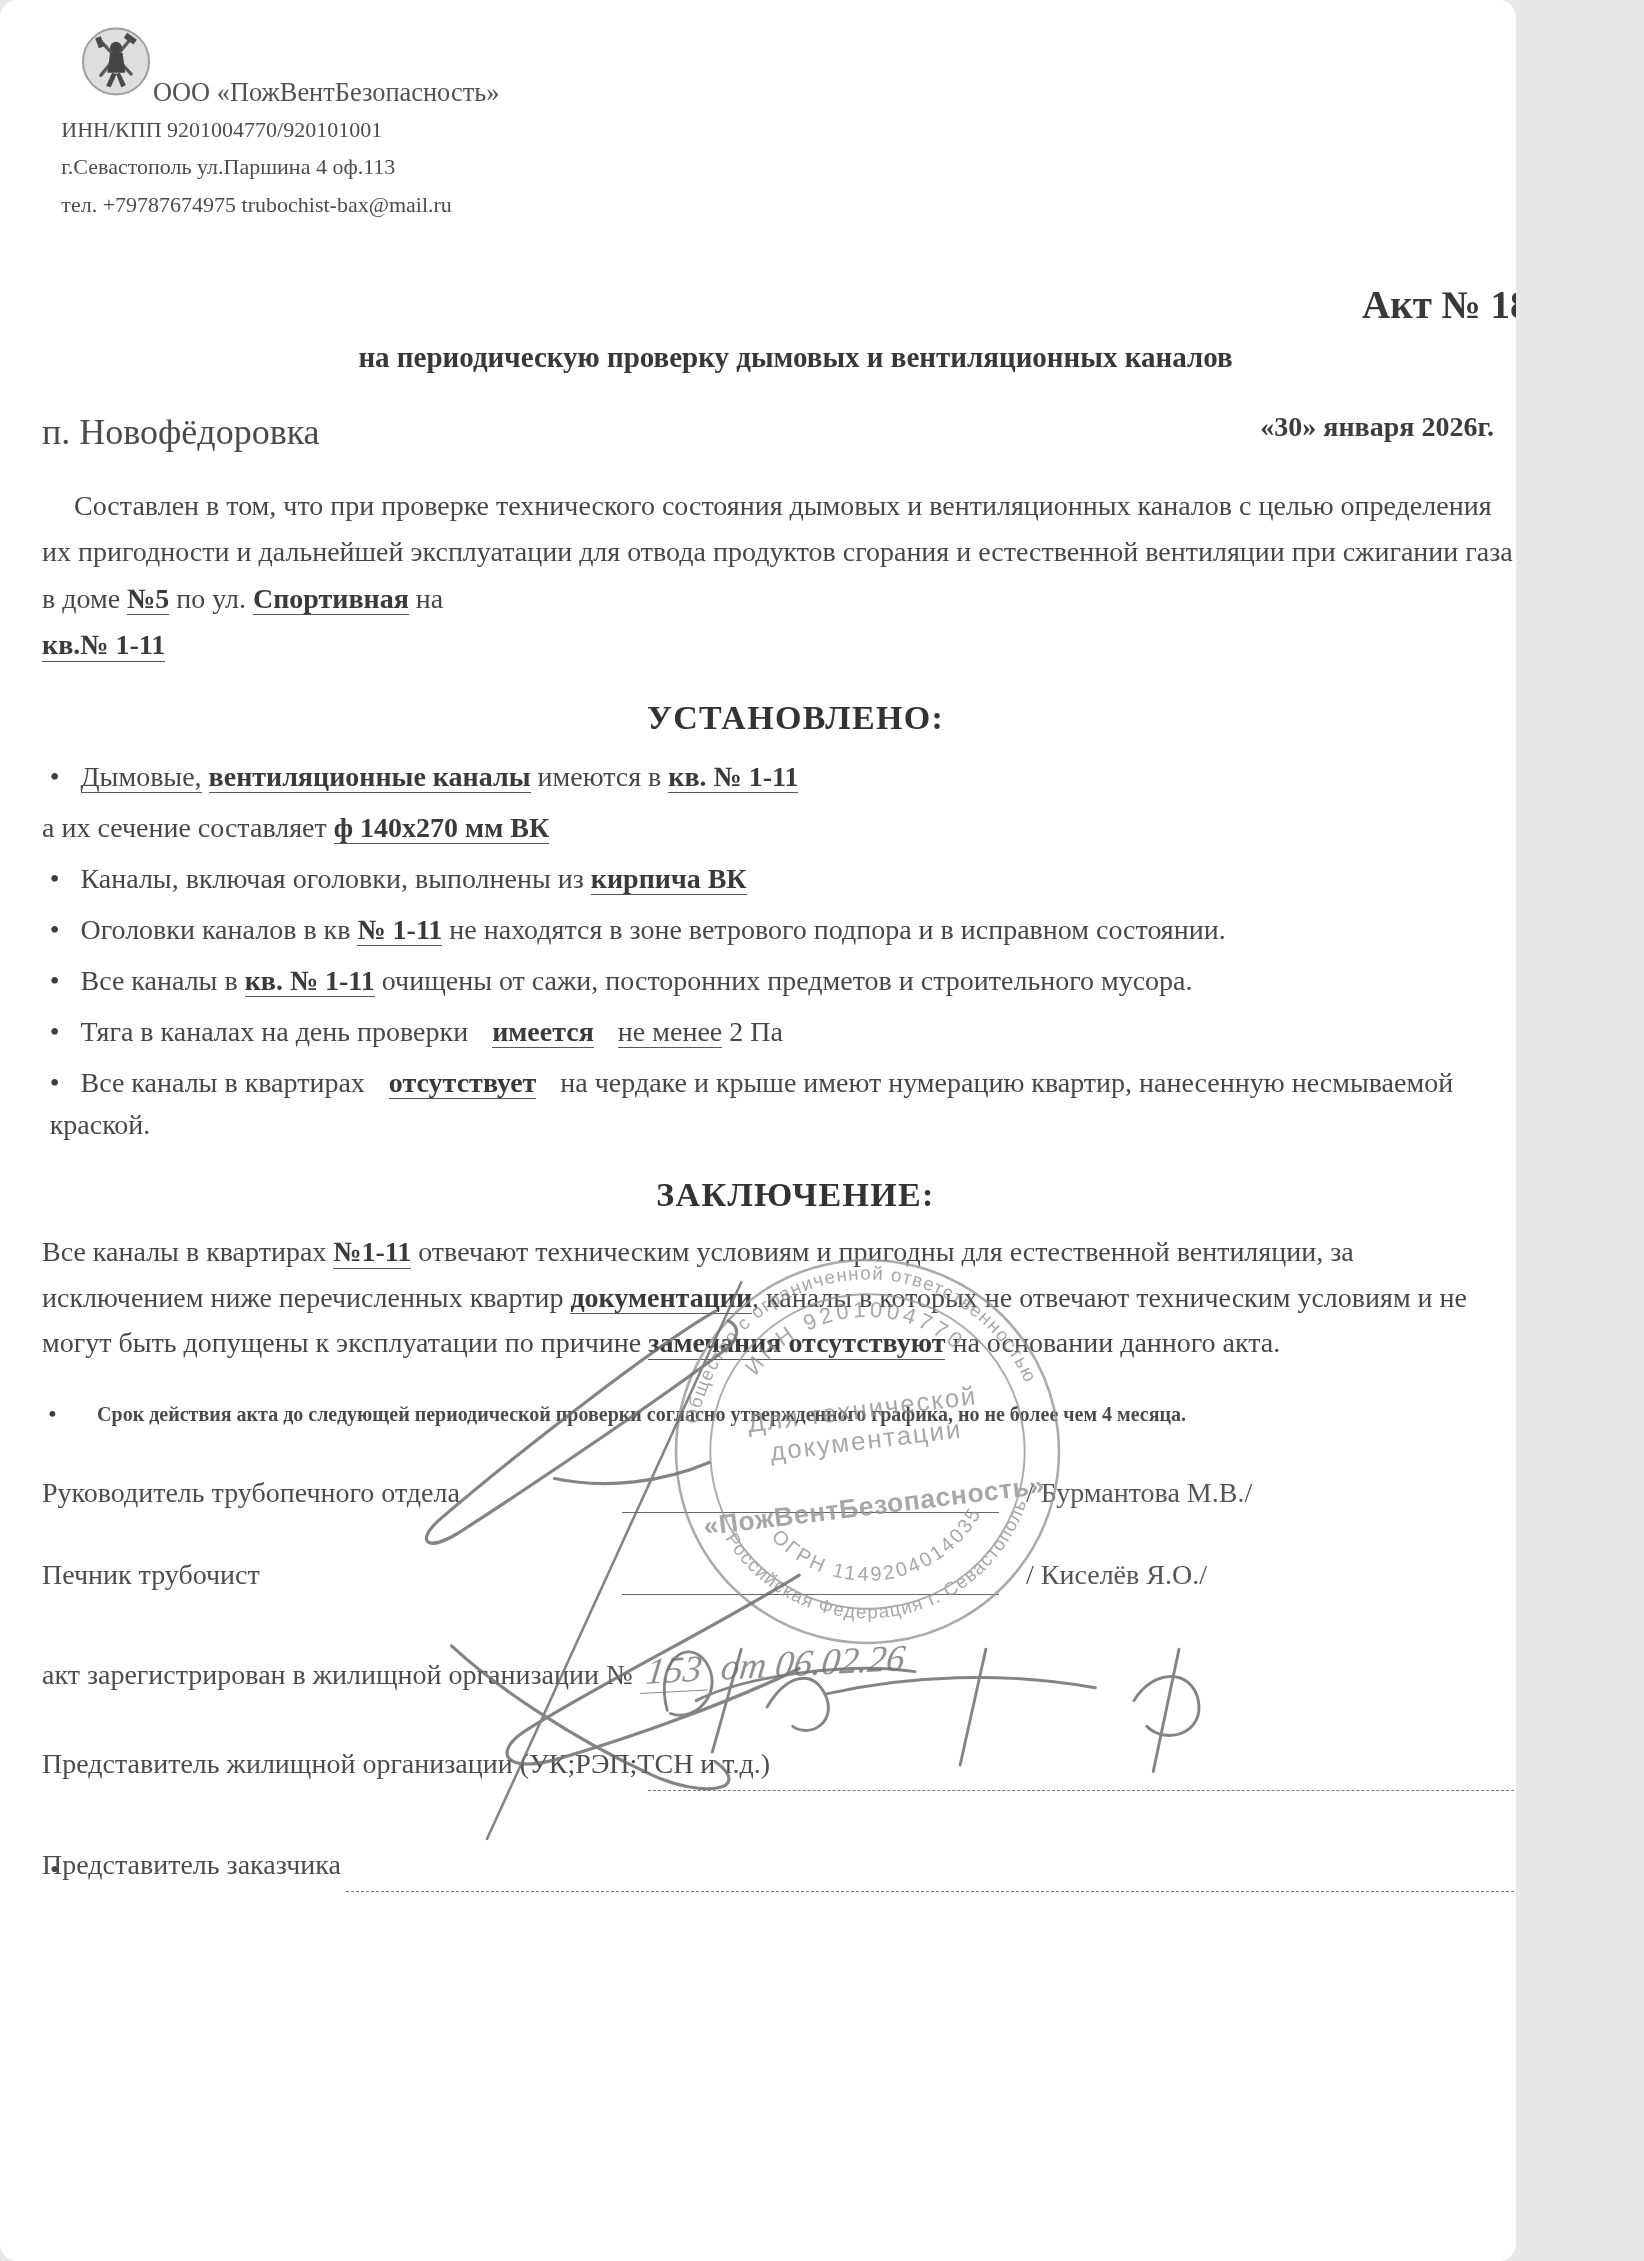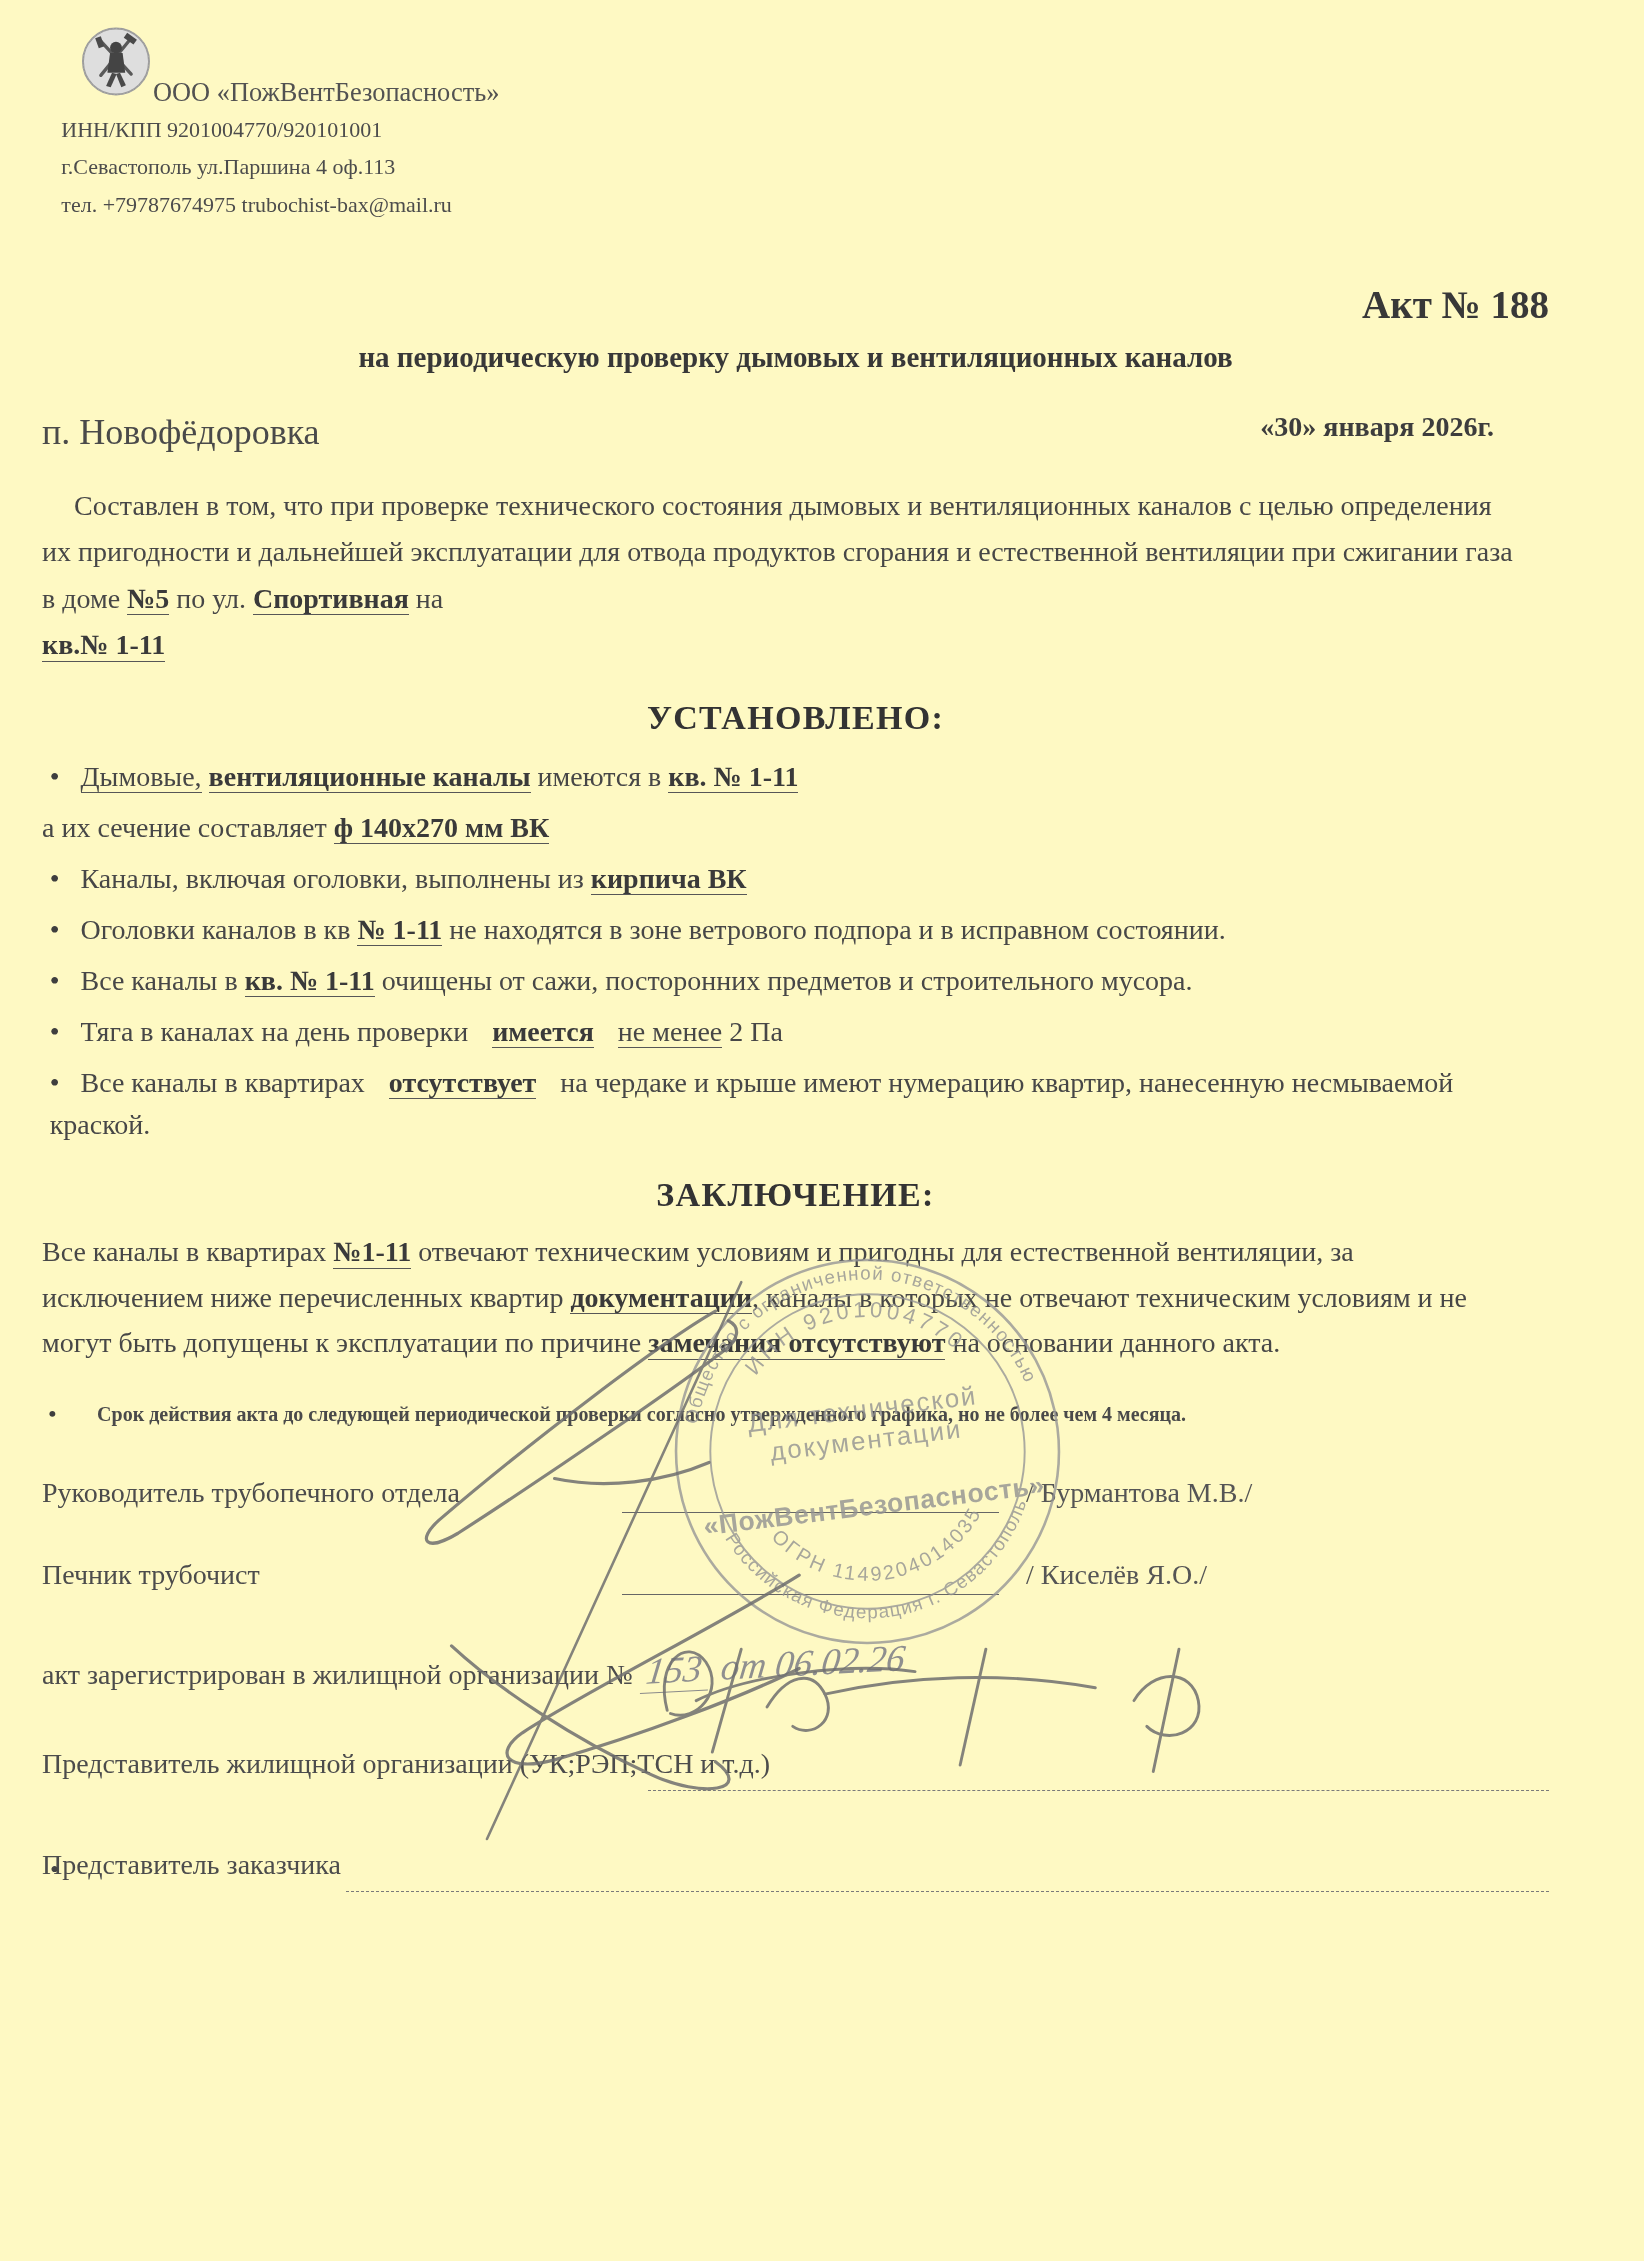--- a/index.html
+++ b/index.html
@@ -1,22 +1,23 @@
 <!DOCTYPE html>
 <html style="font-size:10.3px"><head>
 <meta charset="utf-8">
 <style>
   html,body { margin:0; padding:0; background:#e8e8e8; }
   .page {
     position:relative;
-    width:1644px; height:2261px;
-    background:#fef9c3;
+    width:1516px; height:2261px;
+    background:#ffffff;
     font-family:"Liberation Serif", serif;
     color:#474747;
     overflow:hidden;
+    border-radius:17px;
   }
   .content { position:absolute; left:42px; top:24.5px; width:1507px; }
 
   
   .hdr { position:relative; min-height:175px; }
   .logo { position:absolute; left:39px; top:1.3px; }
   .company { margin:0 0 0 111px; padding-top:52px; font-size:26.4px; color:#525252; }
   .hline { margin:6.4px 0 0 19.3px; font-size:22px; line-height:31px; color:#4c4c4c; }
 
   

